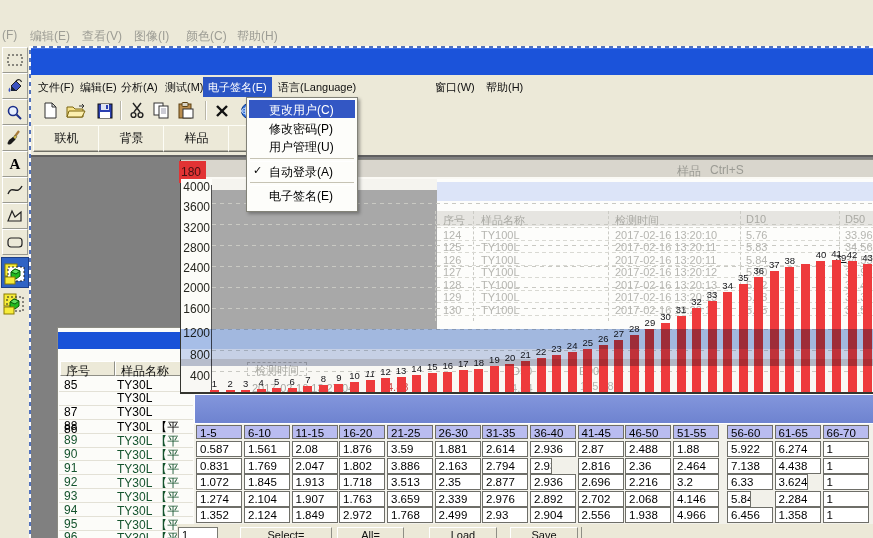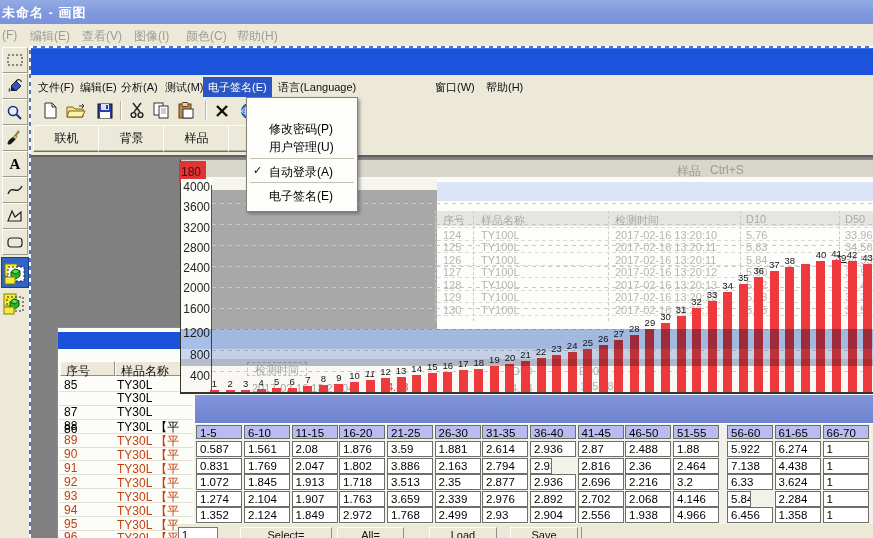--- a/index.html
+++ b/index.html
@@ -40,21 +40,21 @@
               display:flex;align-items:center;justify-content:center;}
   #combo .arr{width:0;height:0;border-left:4px solid transparent;border-right:4px solid transparent;border-top:5px solid #222;}
   
   #mdi{left:31px;top:155px;width:842px;height:383px;background:#808080;border-top:2px solid #5f5f5f;}
   
   #left-win{left:57px;top:327px;width:137px;height:211px;background:#fcfcf9;border:1px solid #8b8b83;border-right:none;}
   #left-title{left:58px;top:332px;width:136px;height:17px;background:#1952d8;}
   .lw-hcell{position:absolute;top:361px;height:15px;background:#ece9d8;border:1px solid #8f8f86;
             border-top-color:#fff;border-left-color:#fff;font-size:12px;color:#111;padding:1px 0 0 5px;box-sizing:border-box;}
   .lw-row{position:absolute;height:14px;font-size:12px;color:#000;overflow:hidden;}
-  .lw-ghost{color:#c2410c;}
+  .lw-ghost{color:#14532d;}
   .lw-line{position:absolute;height:1px;background:#e3e1d6;}
   
   #chart-win{left:180px;top:159px;width:693px;height:235px;background:#f5f4ef;
              border-left:1px solid #35352f;border-bottom:2px solid #35352f;border-top:1px solid #8a8a82;box-sizing:border-box;}
   #chart-strip{left:181px;top:160px;width:692px;height:17px;background:#d9d6cd;border-bottom:2px solid #fbfaf5;}
   .ghost-menu-txt{position:absolute;top:3px;font-size:12px;color:#9b9b94;}
   #label-180{left:179px;top:161px;width:27px;height:22px;background:#e23334;color:#451012;font-size:12px;padding:4px 0 0 2px;box-sizing:border-box;}
   #plot{left:181px;top:179px;width:692px;height:213px;overflow:hidden;}
   .gridline{position:absolute;left:31px;right:0;height:1px;
             background:repeating-linear-gradient(90deg,#c9c9c3 0 4px,transparent 4px 8px);}
@@ -82,23 +82,20 @@
   .dd-item{position:absolute;left:2px;right:2px;height:18px;font-size:12px;color:#000;padding:2px 0 0 20px;box-sizing:border-box;}
   .dd-hl{background:#3357c4;color:#fff;}
   .dd-sep{position:absolute;left:3px;right:3px;height:2px;border-top:1px solid #c6c3b4;border-bottom:1px solid #fff;}
   .dd-check{position:absolute;left:6px;top:3px;font-size:11px;color:#000;}
 </style>
 </head>
 <body>
 
 <div id="root">
 
-  <div class="a" id="pt-title">
-    <span>未命名 - 画图</span>
-  </div>
   <div class="a" id="pt-menu">
       <div class="pt-menu-item" style="left: 2px;">(F)</div>
       <div class="pt-menu-item" style="left: 30px;">编辑(E)</div>
       <div class="pt-menu-item" style="left: 82px;">查看(V)</div>
       <div class="pt-menu-item" style="left: 134px;">图像(I)</div>
       <div class="pt-menu-item" style="left: 186px;">颜色(C)</div>
       <div class="pt-menu-item" style="left: 237px;">帮助(H)</div>
     </div>
   <div class="a" id="pt-tools">
       <div class="tool-btn" style="top: 1px;">
@@ -571,21 +568,21 @@
       <div class="gp-cell" style="left: 291.5px; top: 474px; width: 46px; height: 16px;">1.913</div>
       <div class="gp-cell" style="left: 339px; top: 474px; width: 46px; height: 16px;">1.718</div>
       <div class="gp-cell" style="left: 387px; top: 474px; width: 46px; height: 16px;">3.513</div>
       <div class="gp-cell" style="left: 434.5px; top: 474px; width: 46px; height: 16px;">2.35</div>
       <div class="gp-cell" style="left: 482px; top: 474px; width: 46px; height: 16px;">2.877</div>
       <div class="gp-cell" style="left: 530px; top: 474px; width: 46px; height: 16px;">2.936</div>
       <div class="gp-cell" style="left: 577.5px; top: 474px; width: 46px; height: 16px;">2.696</div>
       <div class="gp-cell" style="left: 625px; top: 474px; width: 46px; height: 16px;">2.216</div>
       <div class="gp-cell" style="left: 673px; top: 474px; width: 46px; height: 16px;">3.2</div>
       <div class="gp-cell" style="left: 727px; top: 474px; width: 46px; height: 16px;">6.33</div>
-      <div class="gp-cell" style="left: 774.5px; top: 474px; width: 46px; height: 16px;">3.624</div>
+      <div class="gp-cell" style="left: 774.5px; top: 474px; width: 33px; height: 16px;">3.624</div>
       <div class="gp-cell" style="left: 822.5px; top: 474px; width: 46px; height: 16px;">1</div>
       <div class="gp-cell" style="left: 196px; top: 490.5px; width: 46px; height: 16px;">1.274</div>
       <div class="gp-cell" style="left: 244px; top: 490.5px; width: 46px; height: 16px;">2.104</div>
       <div class="gp-cell" style="left: 291.5px; top: 490.5px; width: 46px; height: 16px;">1.907</div>
       <div class="gp-cell" style="left: 339px; top: 490.5px; width: 46px; height: 16px;">1.763</div>
       <div class="gp-cell" style="left: 387px; top: 490.5px; width: 46px; height: 16px;">3.659</div>
       <div class="gp-cell" style="left: 434.5px; top: 490.5px; width: 46px; height: 16px;">2.339</div>
       <div class="gp-cell" style="left: 482px; top: 490.5px; width: 46px; height: 16px;">2.976</div>
       <div class="gp-cell" style="left: 530px; top: 490.5px; width: 46px; height: 16px;">2.892</div>
       <div class="gp-cell" style="left: 577.5px; top: 490.5px; width: 46px; height: 16px;">2.702</div>
@@ -612,20 +609,21 @@
   <div class="a" id="grid-controls">
       <div id="count-input" class="a">1</div>
       <div class="ctl-btn" style="left: 240px; width: 92px;">Select=</div>
       <div class="ctl-btn" style="left: 337px; width: 67px;">All=</div>
       <div class="ctl-btn" style="left: 429px; width: 68px;">Load</div>
       <div class="ctl-btn" style="left: 510px; width: 68px;">Save</div>
       <div style="position: absolute; left: 581px; top: 527px; width: 2px; height: 11px; border-left: 1px solid rgb(143, 143, 134);"></div>
     </div>
 
   <div class="a" id="dropdown">
+      <div class="dd-item dd-hl" style="top: 2px;">更改用户(C)</div>
       <div class="dd-item" style="top: 39px;">用户管理(U)</div>
       <div class="dd-item" style="top: 20.5px;">修改密码(P)</div>
       <div class="dd-sep" style="top: 59.5px;"></div>
       <div class="dd-item" style="top: 63.5px;">自动登录(A)</div>
       <span class="dd-check" style="top: 65.5px;">✓</span>
       <div class="dd-sep" style="top: 84px;"></div>
       <div class="dd-item" style="top: 88px;">电子签名(E)</div>
     </div>
 </div>
 

